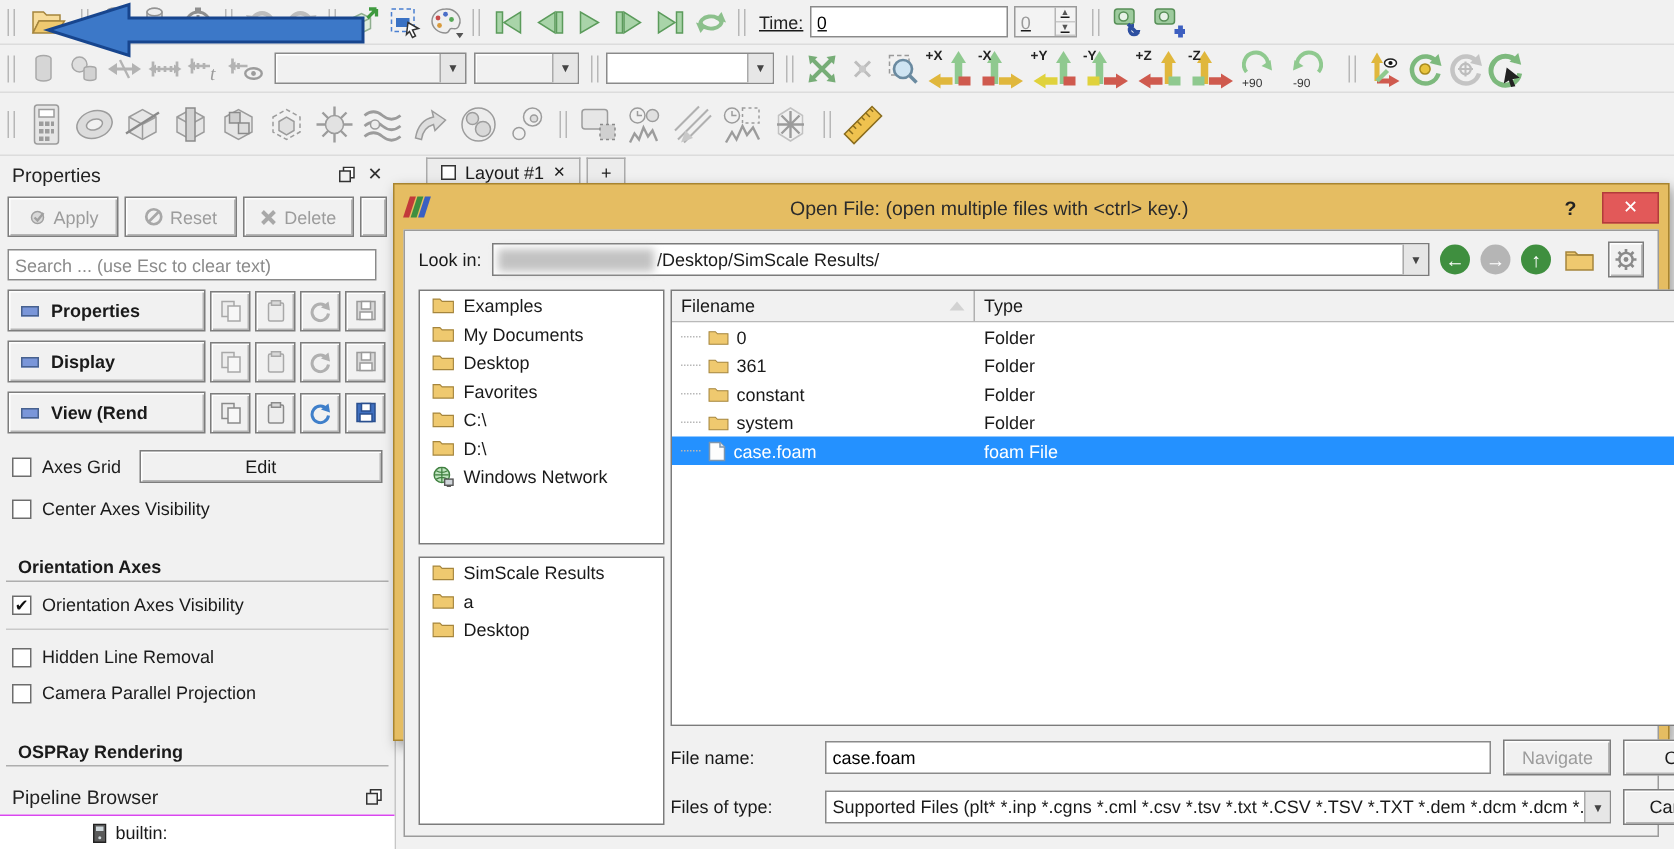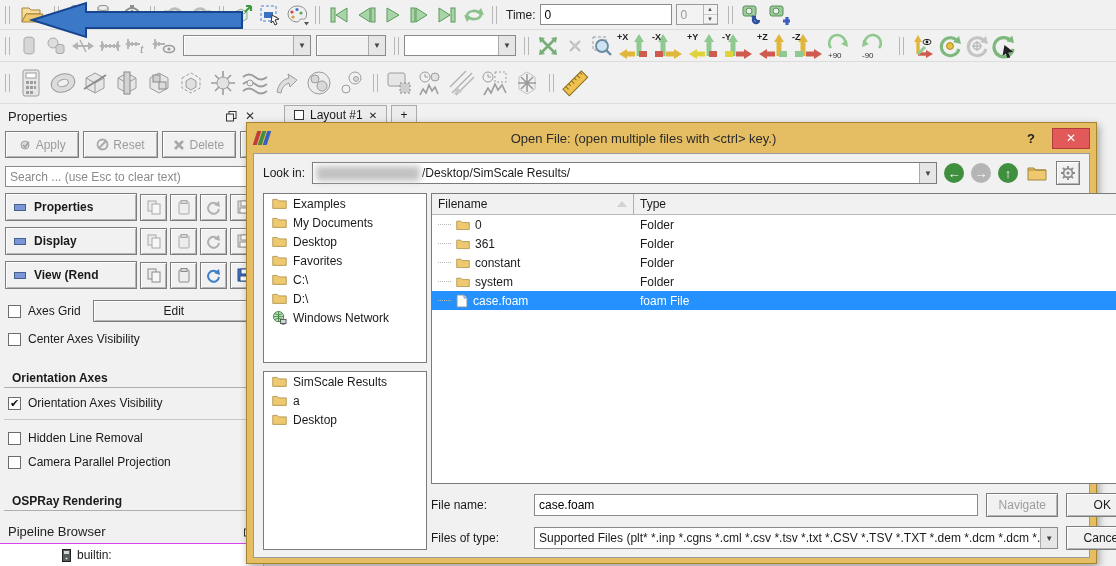--- a/index.html
+++ b/index.html
@@ -1,21 +1,21 @@
 <!DOCTYPE html>
 <html><head>
 <meta charset="utf-8">
 <style>
   *{box-sizing:border-box;margin:0;padding:0;}
   html,body{background:#e9e9e9;}
   #screen{position:relative;width:1116px;height:566px;background:#f1f1f1;
     font-family:"Liberation Sans",sans-serif;font-size:12px;color:#1a1a1a;overflow:hidden;}
   
   .tb{position:absolute;left:0;width:1116px;display:flex;align-items:center;border-bottom:1px solid #dcdcdc;background:#f1f1f1;}
-  #tb1{top:0;height:30px;}
+  #tb1{top:0;height:30px;text-decoration:underline;}
   #tb2{top:30px;height:32px;}
   #tb3{top:62px;height:42px;}
   .grip{width:5px;height:18px;border-left:1px solid #b7b7b7;border-right:1px solid #b7b7b7;margin:0 5px;flex:none;}
   .ic{width:27px;height:26px;display:flex;align-items:center;justify-content:center;flex:none;}
   .ic3{width:32px;height:34px;display:flex;align-items:center;justify-content:center;flex:none;}
   .lbl{color:#222;}
   .combo{height:21px;border:1px solid #8a8a8a;background:#f1f1f1;display:flex;align-items:center;flex:none;
     box-shadow:inset 1px 1px 0 #fff;}
   .combo.white{background:#fff;}
   .combo .arr{margin-left:auto;width:17px;height:100%;background:#e6e6e6;border-left:1px solid #aaa;
@@ -44,21 +44,21 @@
   .sq{width:27px;height:27px;}
   .cbrow{display:flex;align-items:center;gap:7px;padding:5px 8px;}
   .cb{width:13px;height:13px;background:#fff;border:1px solid #6d6d6d;flex:none;display:flex;align-items:center;justify-content:center;font-size:11px;color:#111;}
   .bheader{font-weight:bold;padding:6px 8px 2px 8px;border-bottom:1px solid #aeaeae;margin:14px 4px 3px 4px;}
   
   #tabbar{position:absolute;left:256px;top:104px;width:860px;height:20px;display:flex;align-items:flex-end;background:#f1f1f1;}
   .tab{height:19px;display:flex;align-items:center;gap:6px;padding:0 9px;border:1px solid #ababab;border-bottom:none;background:#ececec;font-size:12px;margin-left:28px;}
   .tab .sqico{width:10px;height:10px;border:1px solid #333;background:#fff;}
   .plustab{height:19px;width:26px;border:1px solid #ababab;border-bottom:none;background:#ececec;display:flex;align-items:center;justify-content:center;margin-left:4px;}
   
-  #dialog{position:absolute;left:246px;top:122px;width:851px;height:442px;background:#e5bd62;
+  #dialog{position:absolute;left:262px;top:122px;width:851px;height:372px;background:#e5bd62;
     border:1px solid #a8842f;box-shadow:2px 3px 8px rgba(0,0,0,.35);padding:0 6px 6px 6px;z-index:10;}
   #dlg-titlebar{height:30px;display:flex;align-items:center;gap:8px;color:#2b2b2b;font-size:13px;}
   #dlg-title{flex:1;text-align:center;}
   .logo{display:flex;gap:1px;margin-left:2px;}
   .logo i{width:4px;height:14px;transform:skewX(-18deg);display:block;}
   .helpbtn{width:26px;height:20px;display:flex;align-items:center;justify-content:center;font-weight:bold;color:#222;}
   .closebtn{width:38px;height:21px;background:#e25959;color:#fff;display:flex;align-items:center;justify-content:center;font-size:12px;border:1px solid #b23b3b;}
   #dlg-content{background:#f1f1f1;border:1px solid #9b9b9b;height:405px;padding:7px 9px;display:flex;flex-direction:column;}
   #lookin-row{display:flex;align-items:center;gap:7px;height:24px;flex:none;}
   #lookin-combo{flex:1;height:22px;background:#fff;border:1px solid #7b7b7b;display:flex;align-items:center;padding-left:3px;position:relative;}

